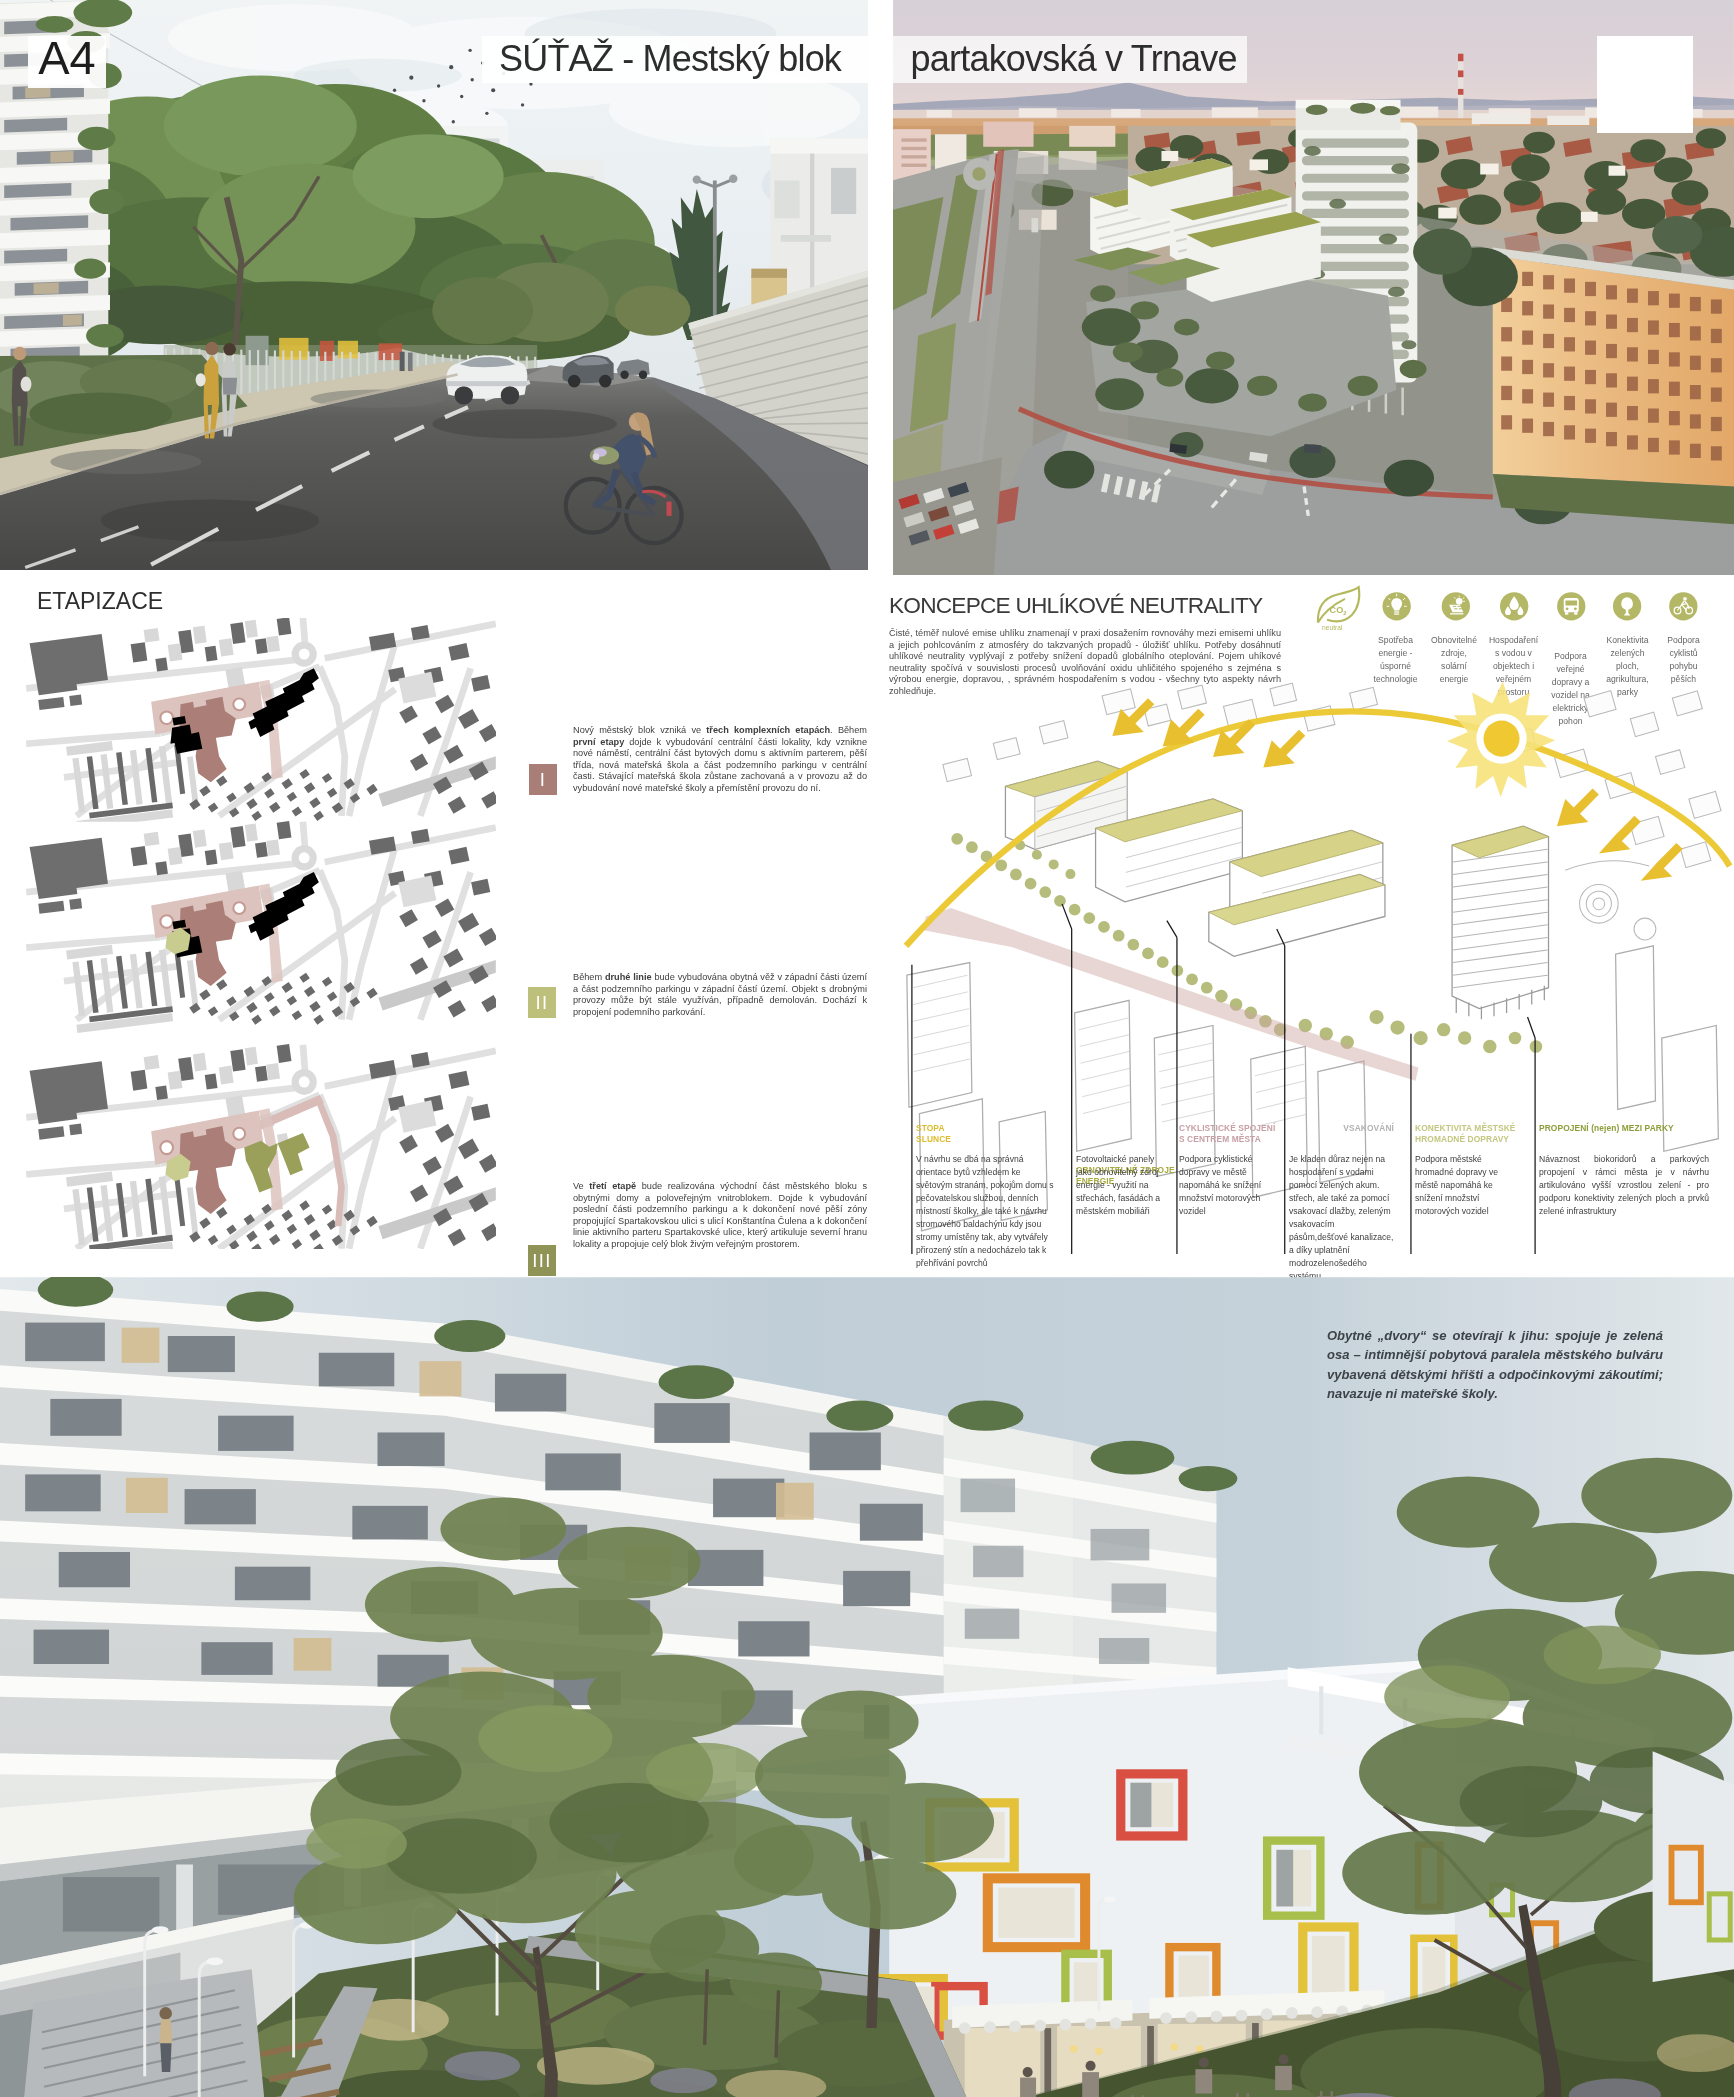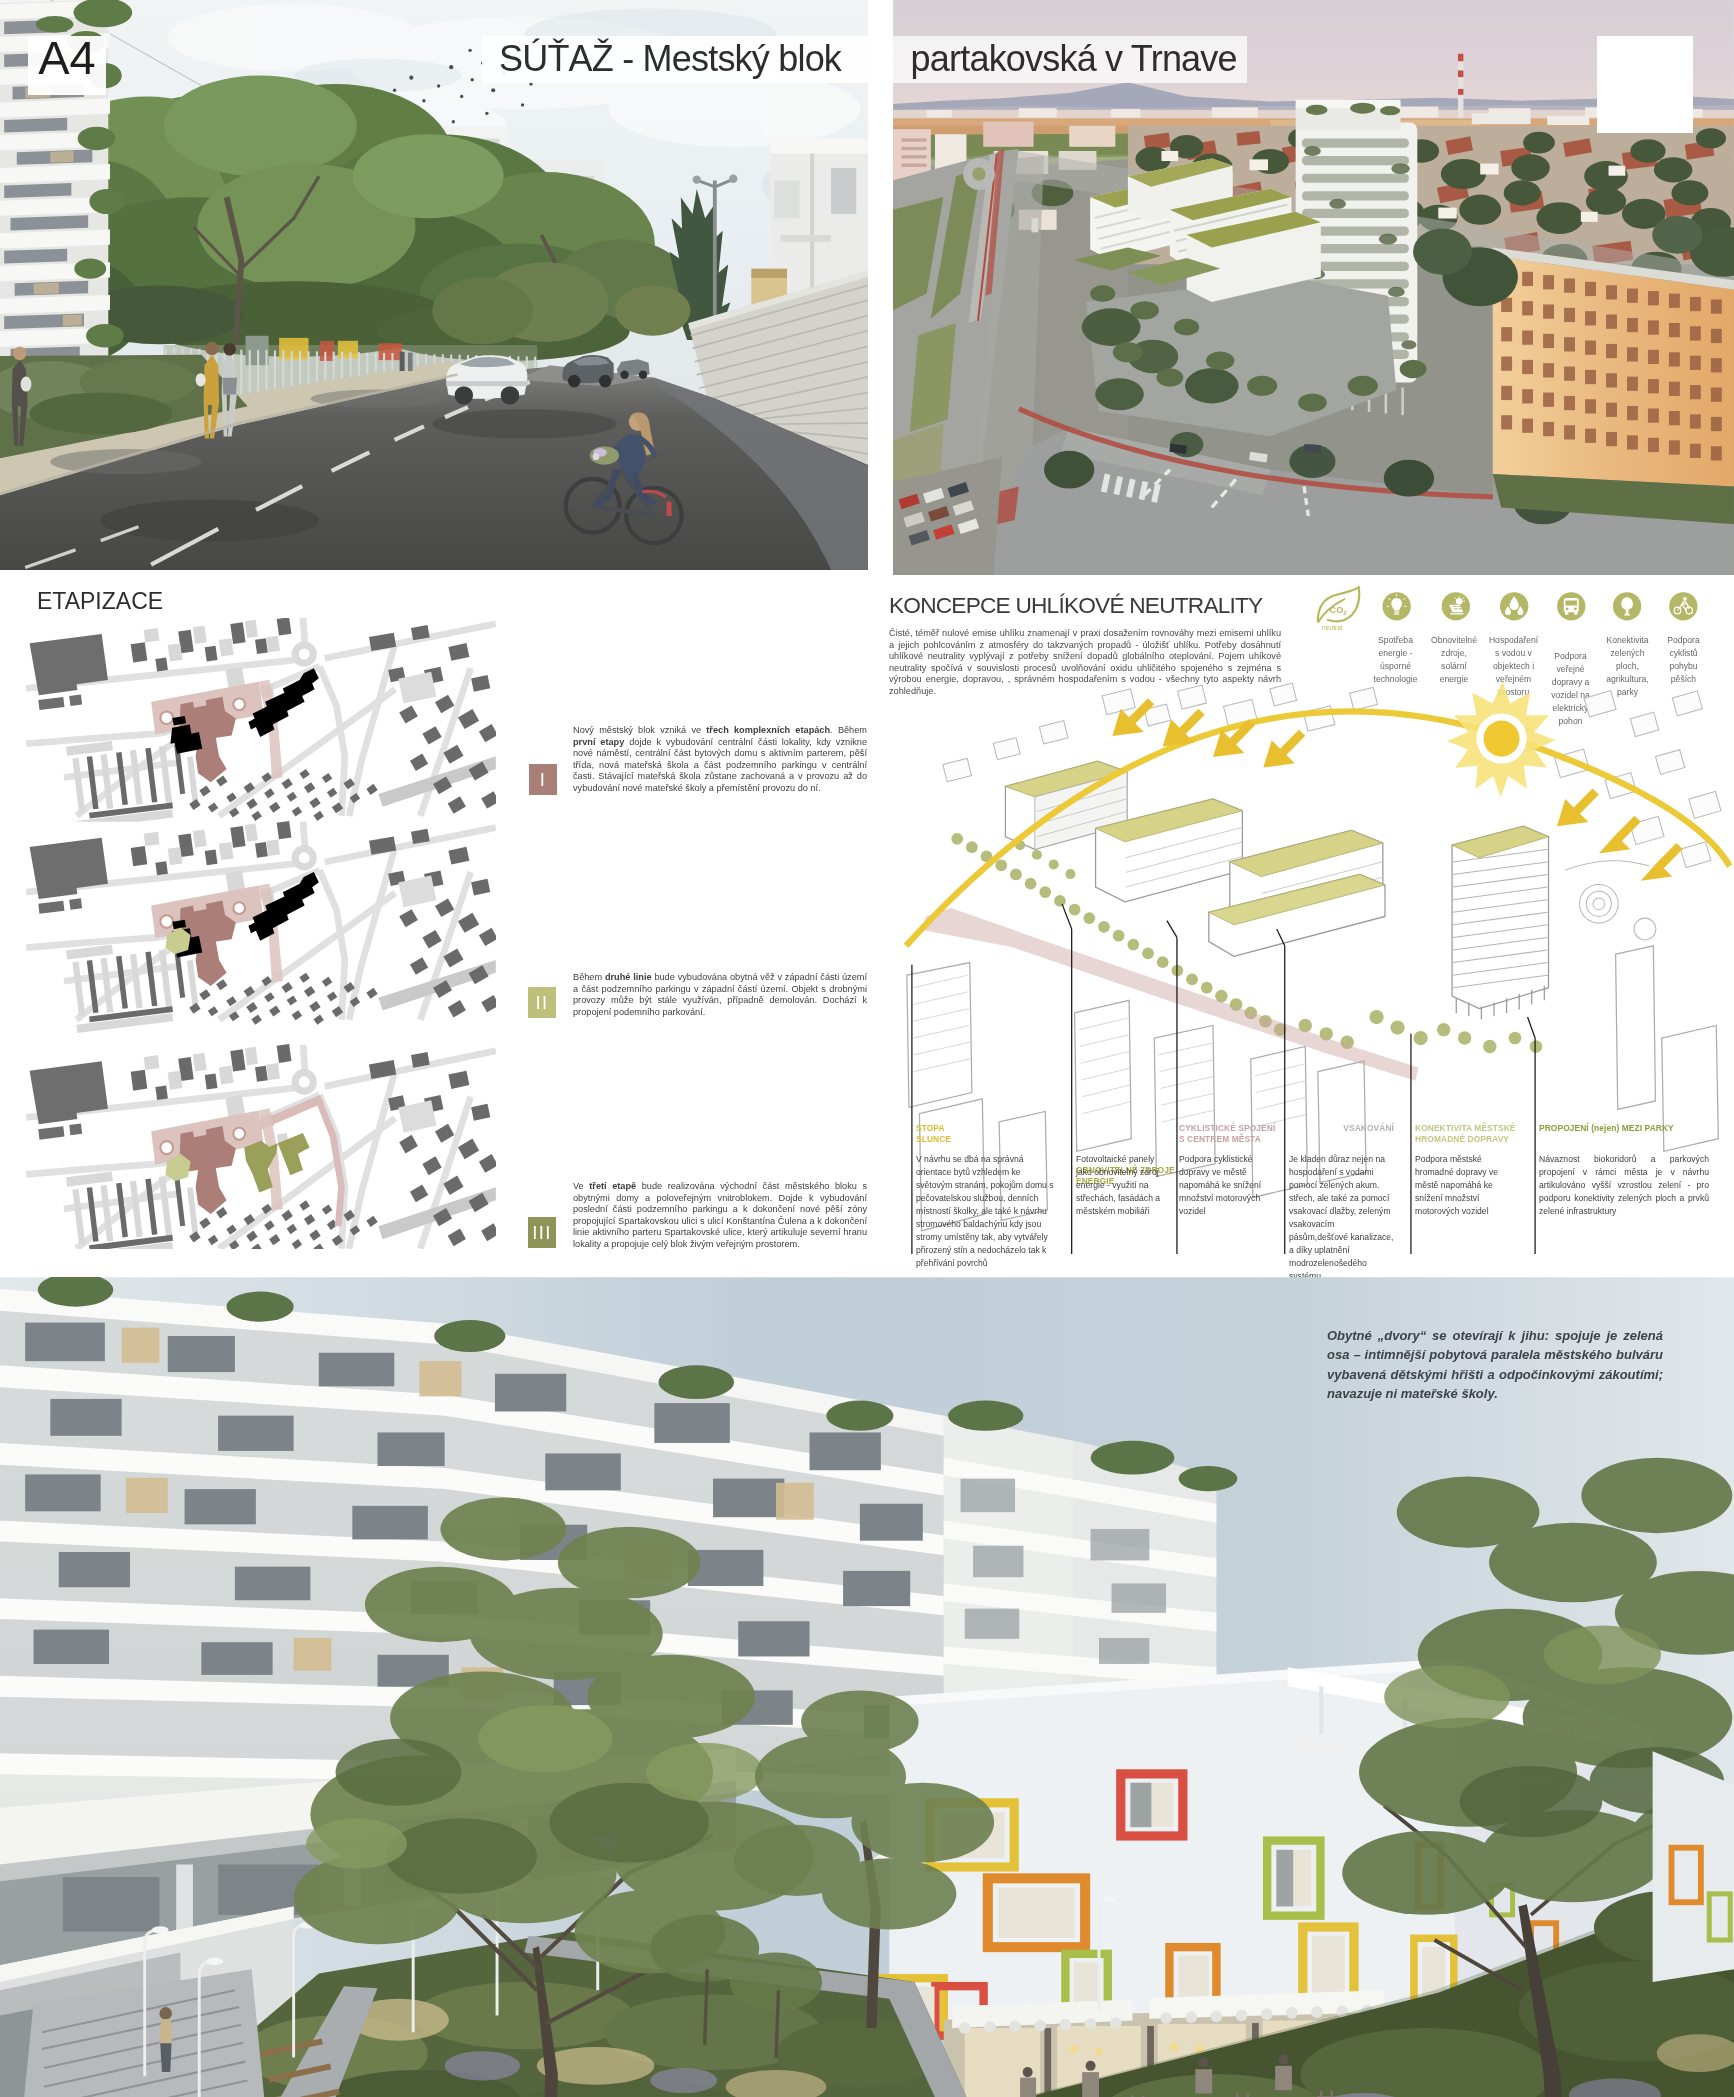--- a/index.html
+++ b/index.html
@@ -744,21 +744,21 @@
 
 <g>
         <rect x="660" y="1060" width="40" height="20" fill="#2e3338" transform="rotate(8 680 1070)"></rect>
         <rect x="850" y="1080" width="42" height="20" fill="#dcdcd8" transform="rotate(8 871 1090)"></rect>
         <rect x="980" y="1060" width="40" height="20" fill="#43484e" transform="rotate(4 1000 1070)"></rect>
         <rect x="330" y="520" width="16" height="34" fill="#d8d8d4"></rect>
       </g>
 </svg>
 </div>
 
-<div class="abs" style="left:28px;top:36px;width:78px;height:59px;background:rgba(255,255,255,.95);color:#1d1d1d;font-size:47px;line-height:44px;text-align:center;">A4</div>
+<div class="abs" style="left:28px;top:36px;width:78px;height:52px;background:rgba(255,255,255,.95);color:#1d1d1d;font-size:47px;line-height:44px;text-align:center;">A4</div>
 
 <div class="abs" style="left:482px;top:36px;width:386px;height:47px;background:rgba(255,255,255,.9);color:#2d2d2d;font-size:36px;line-height:45px;letter-spacing:-0.8px;padding-left:17px;box-sizing:border-box;white-space:nowrap;">SÚŤAŽ - Mestský blok</div>
 
 <div class="abs" style="left:893px;top:36px;width:354px;height:47px;background:rgba(255,255,255,.72);color:#2d2d2d;font-size:36px;line-height:45px;letter-spacing:-0.8px;padding-left:17.6px;box-sizing:border-box;white-space:nowrap;">partakovská v Trnave</div>
 
 <div class="abs" style="left:1597px;top:36px;width:96px;height:97px;background:#ffffff;"></div>
 
 <div class="abs" style="left:37px;top:588px;font-size:23px;color:#2e2e2e;letter-spacing:0px;">ETAPIZACE</div>
 
 <div class="abs" style="left:25.6px;top:618px;width:470px;height:631px;" id="maps">
@@ -934,21 +934,21 @@
 </div>
 
 <div class="abs numbox" style="left:529px;top:764px;background:#a97e77;">I</div>
 
 <div class="abs bodytxt just" style="left:573px;top:725px;width:294px;">Nový městský blok vzniká ve <b>třech komplexních etapách</b>. Během <b>první etapy</b> dojde k vybudování centrální části lokality, kdy vznikne nové náměstí, centrální část bytových domu s aktivním parterem, pěší třída, nová mateřská škola a část podzemního parkingu v centrální časti. Stávající mateřská škola zůstane zachovaná a v provozu až do vybudování nové mateřské školy a přemístění provozu do ní.</div>
 
 <div class="abs numbox" style="left:528px;top:987px;background:#bcc07a;">II</div>
 
 <div class="abs bodytxt just" style="left:573px;top:972px;width:294px;">Během <b>druhé linie</b> bude vybudována obytná věž v západní části území a část podzemního parkingu v západní částí území. Objekt s drobnými provozy může být stále využíván, případně demolován. Dochází k propojení podemního parkování.</div>
 
-<div class="abs numbox" style="left:528px;top:1217px;background:#8f9456;">III</div>
+<div class="abs numbox" style="left:528px;top:1245px;background:#8f9456;">III</div>
 
 <div class="abs bodytxt just" style="left:573px;top:1181px;width:294px;">Ve <b>třetí etapě</b> bude realizována východní část městského bloku s obytnými domy a poloveřejným vnitroblokem. Dojde k vybudování poslední části podzemního parkingu a k dokončení nové pěší zóny propojující Spartakovskou ulici s ulicí Konštantína Čulena a k dokončení linie aktivního parteru Spartakovské ulice, který artikuluje severní hranu lokality a propojuje celý blok živým veřejným prostorem.</div>
 
 <div class="abs" style="left:889px;top:592px;font-size:22.7px;color:#3a3a3a;letter-spacing:-0.8px;">KONCEPCE UHLÍKOVÉ NEUTRALITY</div>
 
 <div class="abs bodytxt just" style="left:889px;top:628px;width:392px;color:#4a4a4a;">Čisté, téměř nulové emise uhlíku znamenají v praxi dosažením rovnováhy mezi emisemi uhlíku a jejich pohlcováním z atmosféry do takzvaných propadů - úložišť uhlíku. Potřeby dosáhnutí uhlíkové neutrality vyplývají z potřeby snížení dopadů globálního oteplování. Pojem uhíkové neutrality spočívá v souvislosti procesů uvolňování oxidu uhličitého spojeného s zejména s výrobou energie, dopravou, , správném hospodařením s vodou - všechny tyto aspekty návrh zohledňuje.</div>
 
 <div class="abs" style="left:1304px;top:583px;width:417px;height:50px;" id="icons">
 <svg width="417" height="50" viewBox="0 0 994 120">
 

